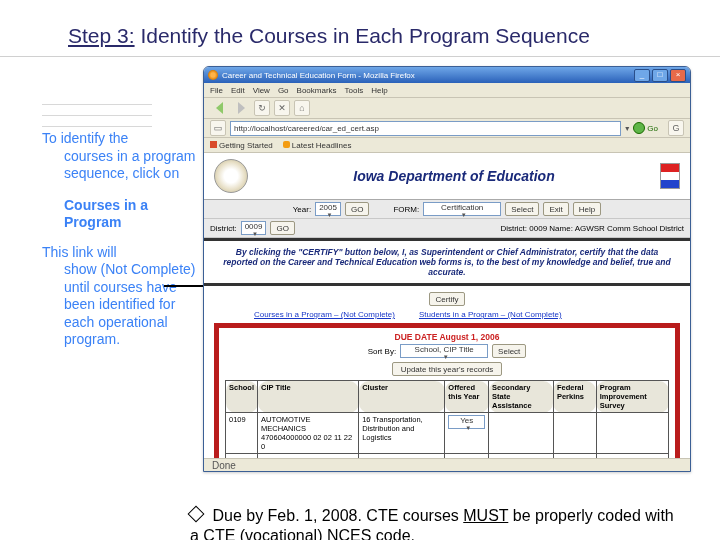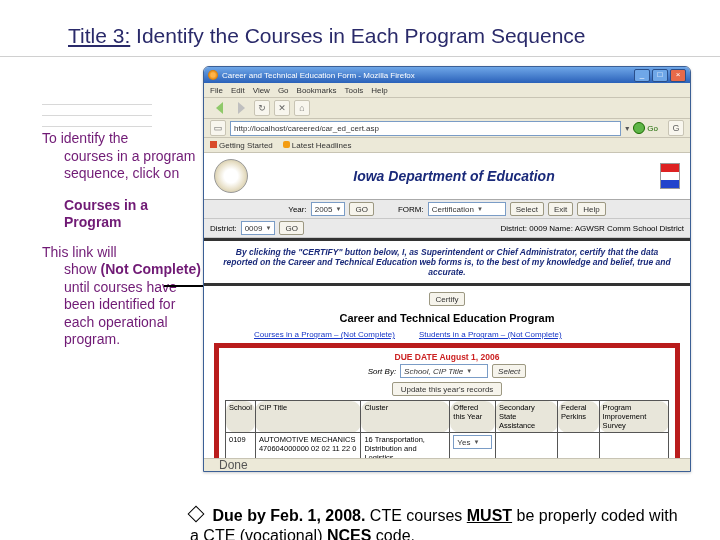--- a/index.html
+++ b/index.html
@@ -46,27 +46,27 @@
     background: #d8d8d8;
     margin-bottom: 10px;
   }
   .left-col {
     position: absolute;
     left: 42px;
     top: 130px;
     width: 160px;
     font-size: 14px;
     line-height: 1.25;
-    color: #701a75;
+    color: #3b82f6;
   }
   .p1 .hang { padding-left: 22px; display: block; }
   .p2 { margin-top: 14px; padding-left: 22px; font-weight: bold; }
   .p3 { margin-top: 12px; }
   .p3 .hang { padding-left: 22px; display: block; }
-  .bold { font-weight: bold; }
+  .bold { font-weight: normal; }
   .bottom-note {
     position: absolute;
     left: 190px;
     top: 478px;
     width: 490px;
     font-size: 16px;
     line-height: 1.25;
     margin-top: 28px;
   }
   .diamond {
@@ -222,21 +222,21 @@
     border-bottom:1px solid #c8c8c8;
   }
   .minibtn {
     height:12px; padding:0 5px;
     background:#f6f4ec; border:1px solid #9c9882;
     border-radius:2px; font-size:8px; display:flex;align-items:center;
     color:#333;
   }
   .dd {
     height:12px; background:#fff; border:1px solid #7a9cc6;
-    padding:0 3px; font-size:8px; display:flex;align-items:center;color:#333;
+    padding:0 3px; font-size:8px; display:flex;align-items:center;color:#333;flex-direction:column;
   }
   .dd .caret { margin-left:3px; font-size:6px;color:#555;}
 
   .notice {
     padding:6px 18px;
     font-size:8.5px;
     font-weight:bold;
     font-style:italic;
     color:#1a2a7a;
     text-align:center;
@@ -258,46 +258,46 @@
   .cte-box {
     border:5px solid #b91c1c;
     padding:4px 6px 8px;
     background:#fff;
   }
   .due {
     text-align:center; font-weight:bold; color:#c22; font-size:8.5px;
   }
   .sortrow {
     display:flex; align-items:center; gap:4px; justify-content:center;
-    font-size:8px; padding:2px 0 4px;font-style:italic;
+    font-size:8px; padding:2px 0 4px;
   }
   .upd-row { display:flex; justify-content:center; padding:0 0 4px; }
 
   table.data {
     width:100%; border-collapse:collapse; font-size:7.5px;
   }
   table.data th, table.data td {
     border:1px solid #555; padding:2px 3px; text-align:left; vertical-align:top;
     background:#fff;
   }
-  table.data th { background:#e8e6da; font-weight:normal;border-radius:10px; }
+  table.data th { background:#e8e6da; font-weight:bold;border-radius:10px; }
 
   .statusbar {
     position:absolute; bottom:0; left:0; right:0;
     height:12px; background:#ece9d8; border-top:1px solid #c8c4b4;
-    font-size:12px; color:#555; display:flex;align-items:center;padding:0 15px;
+    font-size:10px; color:#555; display:flex;align-items:flex-end;padding:0 8px;
   }
 </style>
 </head>
 <body>
 
 <div class="slide">
 
   <div class="title">
-    <span class="u">Title 3:</span><span> Identify the Courses in Each Program Sequence</span>
+    <span class="u">Step 3:</span><span> Identify the Courses in Each Program Sequence</span>
   </div>
   <div class="title-rule"></div>
 
   <div class="side-lines">
     <div></div>
       <div></div>
       <div></div>
   </div>
 
   <div class="left-col">
@@ -399,21 +399,20 @@
         <span class="minibtn">GO</span>
         <span style="margin-left:auto;text-align:center;">District: 0009     Name: AGWSR Comm School District</span>
       </div>
 
       <div class="notice">By clicking the "CERTIFY" button below, I, as Superintendent or Chief Administrator, certify that the data reported on the Career and Technical Education web forms is, to the best of my knowledge and belief, true and accurate.</div>
 
       <div class="cte-section">
         <div class="certify-row">
             <span class="minibtn">Certify</span>
           </div>
-        <div class="cte-head">Career and Technical Education Program</div>
         <div class="link-row">
           <a>Courses in a Program – (Not Complete)</a>
           <a>Students in a Program – (Not Complete)</a>
         </div>
         <div class="cte-box">
           <div class="due">DUE DATE August 1, 2006</div>
           <div class="sortrow">
             <span>Sort By:</span>
             <span class="dd" style="width:80px">
                 <span>School, CIP Title</span>

